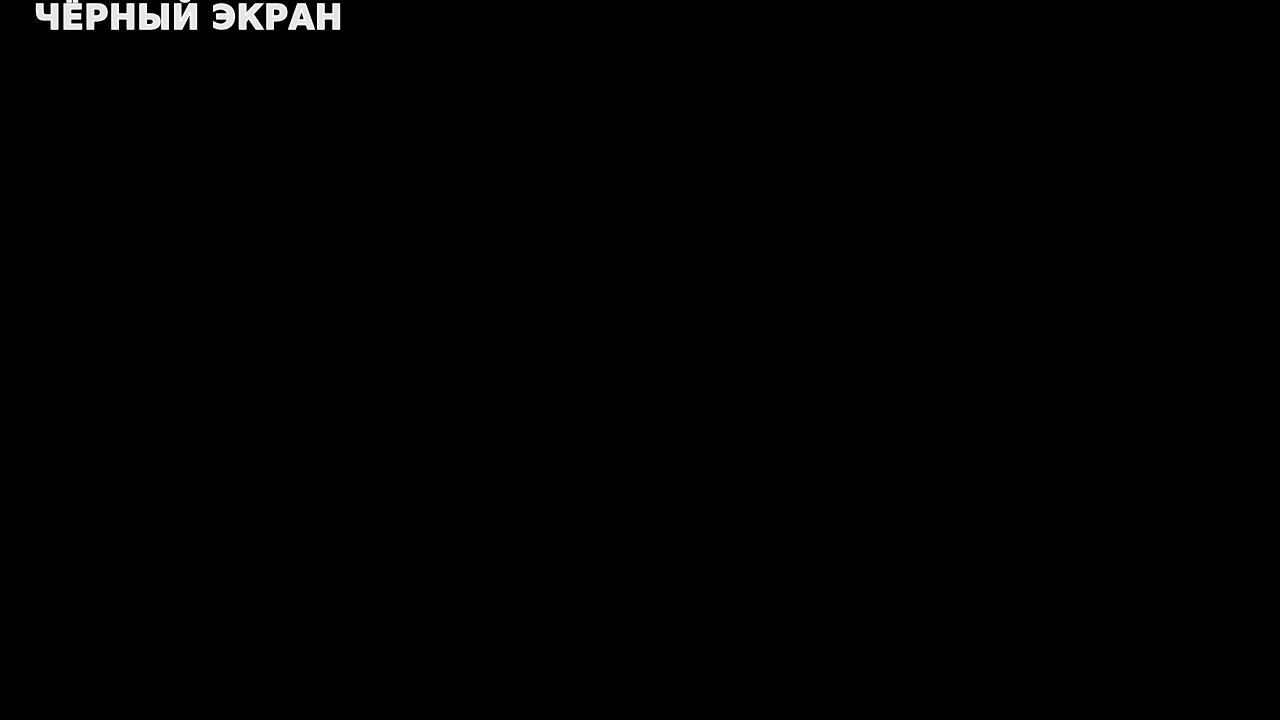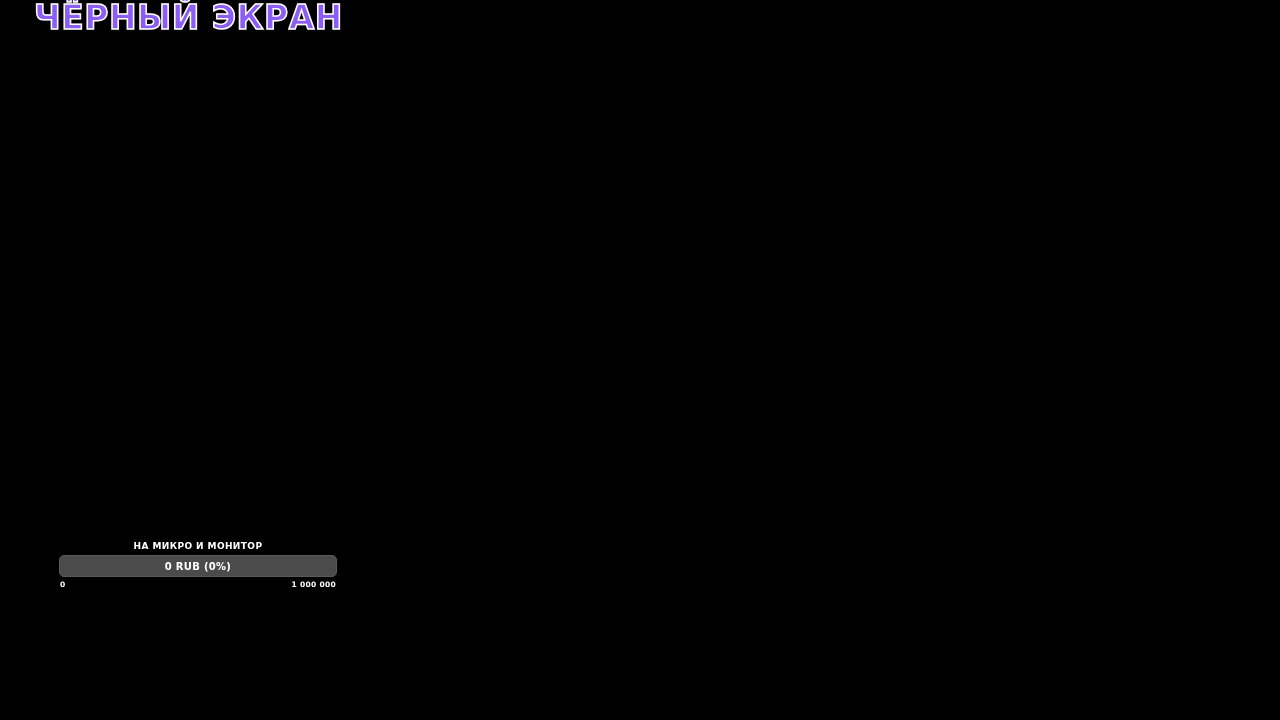--- a/index.html
+++ b/index.html
@@ -21,21 +21,21 @@
     background: #000000;
   }
 
   
   .title-block {
     position: absolute;
     left: 34px;
     top: 2px;
     width: 260px;
     text-align: center;
-    color: #8b5cf6;
+    color: #e5e5e5;
     line-height: 0.98;
     user-select: none;
   }
   .title-line {
     font-family: "DejaVu Sans", sans-serif;
     font-weight: 700;
     font-size: 33px;
     letter-spacing: 0.5px;
     text-transform: uppercase;
     -webkit-text-stroke: 1.5px #ffffff;
@@ -111,27 +111,14 @@
 </style>
 </head>
 <body>
 
 <div id="screen" style="background: rgb(0, 0, 0);">
 
   <div class="title-block">
     <div class="title-line first">ЧЁРНЫЙ ЭКРАН</div>
   </div>
 
-  <div class="goal-widget">
-    <div class="goal-title">НА МИКРО И МОНИТОР</div>
-
-    <div class="goal-bar" style="background: rgb(75, 75, 75);">
-      <div class="goal-bar-fill" style="width: 0%; background: rgb(139, 195, 74);"></div>
-      <div class="goal-bar-label">0 RUB (0%)</div>
-    </div>
-
-    <div class="goal-scale">
-      <span>0</span>
-      <span>1 000 000</span>
-    </div>
-  </div>
 
 </div>
 
 </body></html>

